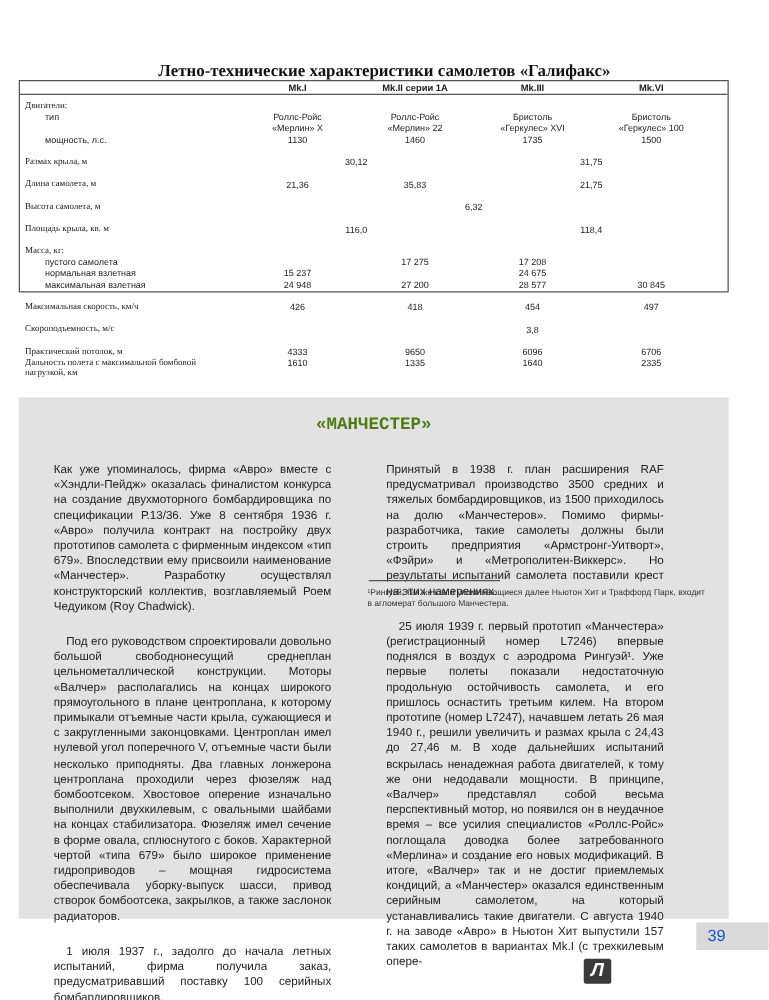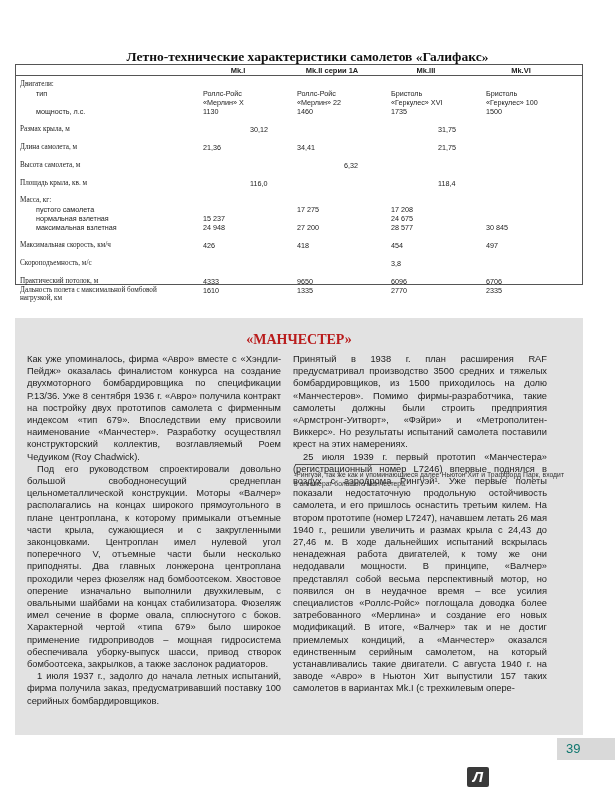--- a/index.html
+++ b/index.html
@@ -1,40 +1,40 @@
 <!DOCTYPE html>
 <html><head>
 <meta charset="utf-8">
 <style>
   html, body { margin:0; padding:0; }
   body { width:615px; height:800px; background:#ffffff; position:relative; overflow:hidden;
          font-family:"Liberation Sans", sans-serif; color:#1a1a1a; }
   .table-title { position:absolute; top:37px; left:0; width:615px; text-align:center;
          font-family:"Liberation Serif", serif; font-weight:bold; font-size:13.5px; color:#111;margin-top:12px; }
-  .spec-table { position:absolute; top:64px; left:15px; width:568px; height:221px;
+  .spec-table { position:absolute; top:64px; left:15px; width:568px; height:170px;
          border:1px solid #555; box-sizing:border-box; font-size:7.2px; color:#222; }
   .hdr { position:absolute; top:0; left:0; right:0; height:10px; border-bottom:1px solid #555; }
   .hdr span { position:absolute; top:1px; font-weight:bold; font-size:7.5px; text-align:center; width:80px; }
   .cell { position:absolute; white-space:nowrap; }
-  .c { text-align:left; width:70px; }
+  .c { text-align:center; width:70px; }
   .lbl { left:4px;font-family:Liberation Serif, serif; }
   .sub { left:20px; }
   .manchester { position:absolute; top:318px; left:15px; width:568px; height:417px; background:#e2e2e2; }
   .m-title { position:absolute; top:14px; left:0; width:100%; text-align:center;
-         font-family:Liberation Serif, serif; font-weight:bold; font-size:14px; color:#b91c1c; }
+         font-family:Liberation Mono, monospace; font-weight:bold; font-size:14px; color:#4d7c0f; }
   .col { position:absolute; top:35px; width:254px; font-size:9.3px; line-height:12.2px;
          text-align:justify; color:#222; }
-  .col p { margin:0; text-indent:10px; }
+  .col p { margin:16px; text-indent:10px; }
   .col p.first { text-indent:0; }
   .col-left { left:12px; }
   .col-right { left:278px; }
   .fn-rule { position:absolute; top:464px; left:295px; width:105px; height:1px; background:#555; }
   .footnote { position:absolute; top:470px; left:294px; width:270px; font-size:6.8px; line-height:9px; color:#333; text-align:justify; }
   .page-num { position:absolute; top:738px; left:557px; width:58px; height:22px; background:#d9d9d9;
-         font-size:13px; line-height:22px; padding-left:9px; box-sizing:border-box; color:#0f766e; }
+         font-size:13px; line-height:22px; padding-left:9px; box-sizing:border-box; color:#1d4ed8; }
   .logo { position:absolute; top:767px; left:467px; width:22px; height:20px; background:#3a3a3a;
          border-radius:2px; color:#fff; font-weight:bold; font-style:italic; font-size:15px; text-align:center; line-height:20px; }
 </style>
 </head>
 <body>
 
 <div class="table-title">Летно-технические характеристики самолетов «Галифакс»</div>
 
 <div class="spec-table">
   <div class="hdr">
@@ -60,21 +60,21 @@
   <div class="cell c" style="top:42px;left:281px">1460</div>
   <div class="cell c" style="top:42px;left:375px">1735</div>
   <div class="cell c" style="top:42px;left:470px">1500</div>
 
   <div class="cell lbl" style="top:60px">Размах крыла, м</div>
   <div class="cell c" style="top:60px;left:234px">30,12</div>
   <div class="cell c" style="top:60px;left:422px">31,75</div>
 
   <div class="cell lbl" style="top:78px">Длина самолета, м</div>
   <div class="cell c" style="top:78px;left:187px">21,36</div>
-  <div class="cell c" style="top:78px;left:281px">34,41</div>
+  <div class="cell c" style="top:78px;left:281px">35,83</div>
   <div class="cell c" style="top:78px;left:422px">21,75</div>
 
   <div class="cell lbl" style="top:96px">Высота самолета, м</div>
   <div class="cell c" style="top:96px;left:328px">6,32</div>
 
   <div class="cell lbl" style="top:114px">Площадь крыла, кв. м</div>
   <div class="cell c" style="top:114px;left:234px">116,0</div>
   <div class="cell c" style="top:114px;left:422px">118,4</div>
 
   <div class="cell lbl" style="top:131px">Масса, кг:</div>
@@ -102,21 +102,21 @@
   <div class="cell lbl" style="top:212px">Практический потолок, м</div>
   <div class="cell c" style="top:212px;left:187px">4333</div>
   <div class="cell c" style="top:212px;left:281px">9650</div>
   <div class="cell c" style="top:212px;left:375px">6096</div>
   <div class="cell c" style="top:212px;left:470px">6706</div>
 
   <div class="cell lbl" style="top:221px">Дальность полета с максимальной бомбовой</div>
   <div class="cell lbl" style="top:229px">нагрузкой, км</div>
   <div class="cell c" style="top:221px;left:187px">1610</div>
   <div class="cell c" style="top:221px;left:281px">1335</div>
-  <div class="cell c" style="top:221px;left:375px">2770</div>
+  <div class="cell c" style="top:221px;left:375px">1640</div>
   <div class="cell c" style="top:221px;left:470px">2335</div>
 </div>
 
 <div class="manchester">
   <div class="m-title">«МАНЧЕСТЕР»</div>
   <div class="col col-left">
     <p class="first">Как уже упоминалось, фирма «Авро» вместе с «Хэндли-Пейдж» оказалась финалистом конкурса на создание двухмоторного бомбардировщика по спецификации Р.13/36. Уже 8 сентября 1936 г. «Авро» получила контракт на постройку двух прототипов самолета с фирменным индексом «тип 679». Впоследствии ему присвоили наименование «Манчестер». Разработку осуществлял конструкторский коллектив, возглавляемый Роем Чедуиком (Roy Chadwick).</p>
     <p>Под его руководством спроектировали довольно большой свободнонесущий среднеплан цельнометаллической конструкции. Моторы «Валчер» располагались на концах широкого прямоугольного в плане центроплана, к которому примыкали отъемные части крыла, сужающиеся и с закругленными законцовками. Центроплан имел нулевой угол поперечного V, отъемные части были несколько приподняты. Два главных лонжерона центроплана проходили через фюзеляж над бомбоотсеком. Хвостовое оперение изначально выполнили двухкилевым, с овальными шайбами на концах стабилизатора. Фюзеляж имел сечение в форме овала, сплюснутого с боков. Характерной чертой «типа 679» было широкое применение гидроприводов – мощная гидросистема обеспечивала уборку-выпуск шасси, привод створок бомбоотсека, закрылков, а также заслонок радиаторов.</p>
     <p>1 июля 1937 г., задолго до начала летных испытаний, фирма получила заказ, предусматривавший поставку 100 серийных бомбардировщиков.</p>
   </div>

